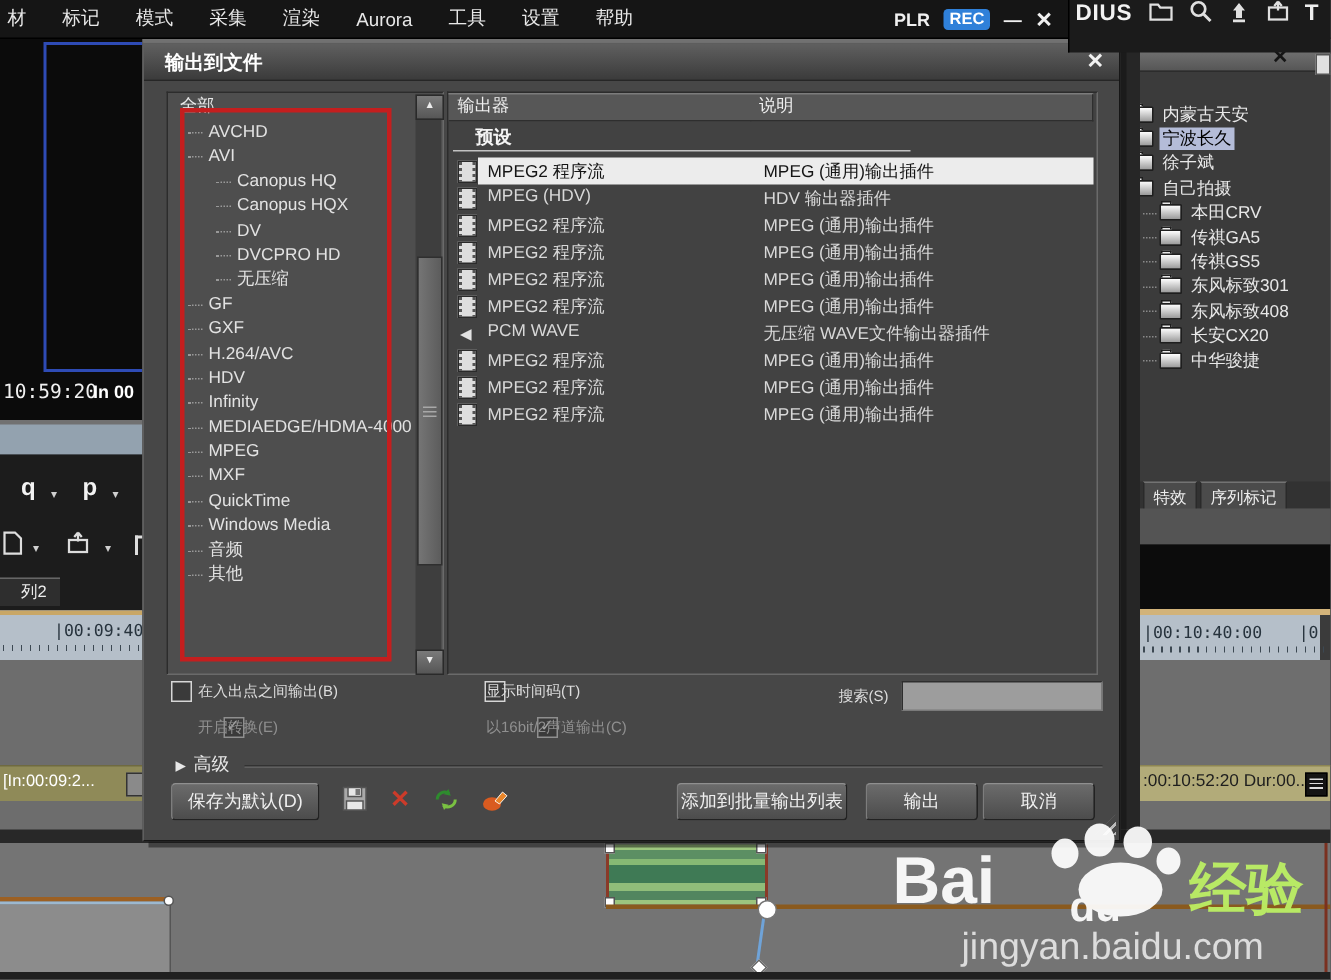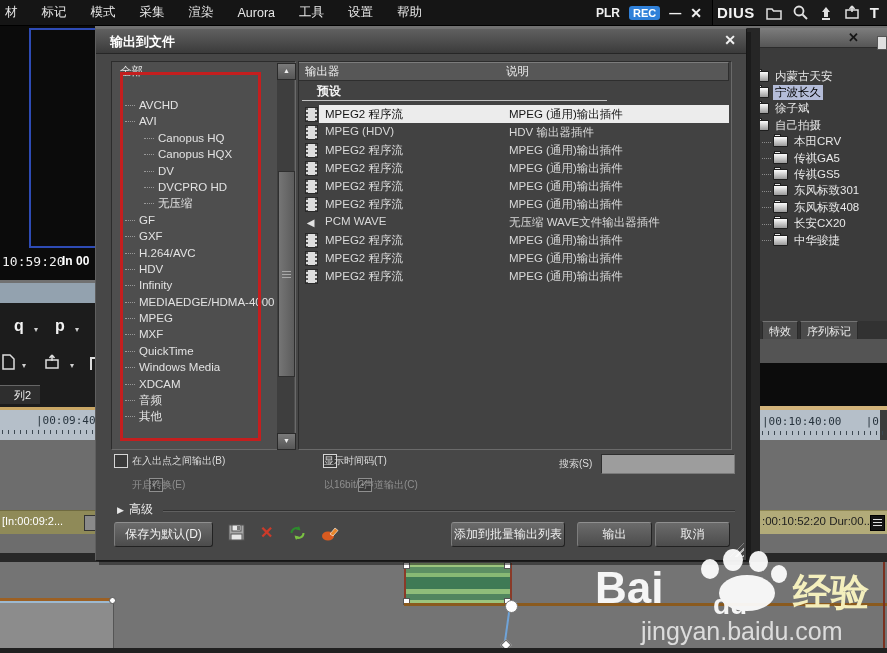--- a/index.html
+++ b/index.html
@@ -9,21 +9,21 @@
   .mono{font-family:"DejaVu Sans Mono",monospace}
 
   
   .menubar{left:0;top:0;width:887px;height:25px;background:#151515;border-bottom:1px solid #000;z-index:30}
   .menu-items{left:2px;top:0;height:25px;display:flex;align-items:center}
   .menu-item{padding:0 12px;font-size:12.5px;color:#e8e8e8;white-space:nowrap}
   .menu-item:first-child{padding-left:3px}
   .winctrl{left:596px;top:0;height:25px;display:flex;align-items:center;gap:9px}
   .plr{font-weight:bold;font-size:12px;color:#f0f0f0}
   .rec{font-weight:bold;font-size:11px;color:#fff;padding:1px 4px;border-radius:3px}
-  .brandbar{left:712px;top:0;width:175px;height:25px;background:#1b1b1b;border-left:1px solid #000;display:flex;align-items:center}
+  .brandbar{left:712px;top:0;width:175px;height:35px;background:#1b1b1b;border-left:1px solid #000;display:flex;align-items:flex-start}
   .brand{font-weight:bold;font-size:15px;color:#f2f2f2;margin-left:4px;letter-spacing:.5px}
   .tb-ic{margin-left:11px;display:inline-flex}
 
   
   .left-area{left:0;top:25px;width:95px;height:528px;overflow:hidden;z-index:1}
   .la-black{left:0;top:0;width:95px;height:255px;background:#0b0b0b}
   .la-bluerect{left:29px;top:3px;width:80px;height:216px;border:2px solid #2e4bb5}
   .la-tc{left:2px;top:229px;width:93px;height:18px;color:#f0f0f0;font-size:13px}
   .la-in{left:62px;top:229px;font-weight:bold;font-size:12px;color:#fff;white-space:nowrap}
   .la-grayband{left:0;top:258px;width:95px;height:20px;background:#93a2af;border-bottom:1px solid #5a6570}
@@ -43,21 +43,21 @@
   
   .dialog{left:95px;top:28px;width:650px;height:531px;background:#474747;z-index:10;
           border:1px solid #161616;border-top-color:#6f6f6f;border-left-color:#5f5f5f;
           box-shadow:4px 4px 0 rgba(15,15,15,.5)}
   .dlg-title{left:0;top:0;width:100%;height:24px;background:linear-gradient(180deg,#606060,#3b3b3b);border-bottom:1px solid #262626}
   .dlg-title-text{left:14px;top:4px;font-weight:bold;font-size:13px;color:#fff}
   .dlg-x{right:10px;top:3px;font-size:14px;font-weight:bold;color:#f2f2f2}
   .panel-sunken{background:#4e4e4e;border:1px solid #2c2c2c;border-bottom-color:#6a6a6a;border-right-color:#6a6a6a}
   .treebox{left:15px;top:32px;width:183px;height:387px}
   .tree-root{left:8px;top:1px;height:16px;line-height:16px;font-size:11.5px;color:#eaeaea}
-  .tree-items{left:0;top:35px;width:162px}
+  .tree-items{left:0;top:18px;width:162px}
   .tree-item{height:16.4px;line-height:16.4px;font-size:11.5px;color:#e2e2e2;position:relative;white-space:nowrap}
   .tree-item.lv1{padding-left:27px}
   .tree-item.lv2{padding-left:46px}
   .tree-item.lv1::before,.tree-item.lv2::before{content:"";position:absolute;top:8px;width:10px;border-top:1px dotted #999}
   .tree-item.lv1::before{left:13px}
   .tree-item.lv2::before{left:32px}
   .redbox{left:24px;top:43px;width:135px;height:363px;border:3px solid #c41e1e;z-index:6;pointer-events:none}
   .sbar{left:165px;top:1px;width:17px;height:385px;background:#3e3e3e}
   .sbtn{left:0;width:17px;height:15px;background:linear-gradient(180deg,#7a7a7a,#565656);border:1px solid #2a2a2a;
         color:#eee;font-size:7px;text-align:center;line-height:14px}
@@ -141,21 +141,21 @@
   .brownR{left:404px;top:50px;width:483px;height:3px;background:#8a5a1e}
   .node{left:505px;top:47px;width:11px;height:11px;background:#fff;border:1px solid #777;border-radius:50%}
   .diag{left:506px;top:56px;width:2px;height:36px;background:#6fa3d8;transform:rotate(8deg)}
   .diamond{left:502px;top:88px;width:6px;height:6px;background:#fff;border:1px solid #666;transform:rotate(45deg)}
   .redvline{left:883px;top:9px;width:2px;height:86px;background:#7a3020}
 
   
   .watermark{left:595px;top:553px;width:292px;height:100px;z-index:60;opacity:.93;pointer-events:none}
   .wm-bai{left:0;top:10px;font-size:44px;font-weight:bold;color:#fff}
   .wm-du{left:118px;top:36px;font-size:28px;font-weight:bold;color:#fff}
-  .wm-suffix{left:198px;top:14px;font-size:38px;font-weight:bold;color:#fef9c3}
+  .wm-suffix{left:198px;top:14px;font-size:38px;font-weight:bold;color:#bef264}
   .wm-url{left:46px;top:64px;font-size:25px;color:#e4e4e4}
   .paw{left:106px;top:-4px;width:92px;height:64px}
   .paw span{position:absolute;background:#fff;border-radius:50%}
   .paw .pad{left:18px;top:26px;width:56px;height:36px}
   .paw .t1{left:0;top:10px;width:18px;height:20px}
   .paw .t2{left:22px;top:0;width:20px;height:22px}
   .paw .t3{left:48px;top:2px;width:19px;height:21px}
   .paw .t4{left:70px;top:16px;width:16px;height:18px}
 </style>
 </head>
@@ -393,23 +393,20 @@
         <div class="tree-item lv1">
         <span>MXF</span>
       </div>
         <div class="tree-item lv1">
         <span>QuickTime</span>
       </div>
         <div class="tree-item lv1">
         <span>Windows Media</span>
       </div>
         <div class="tree-item lv1">
-        <span>XDCAM</span>
-      </div>
-        <div class="tree-item lv1">
         <span>音频</span>
       </div>
         <div class="tree-item lv1">
         <span>其他</span>
       </div>
       </div>
     <div class="abs sbar">
       <div class="abs sbtn" style="top:0">▲</div>
       <div class="sthumb"></div>
       <div class="abs sbtn" style="top:370px">▼</div>

